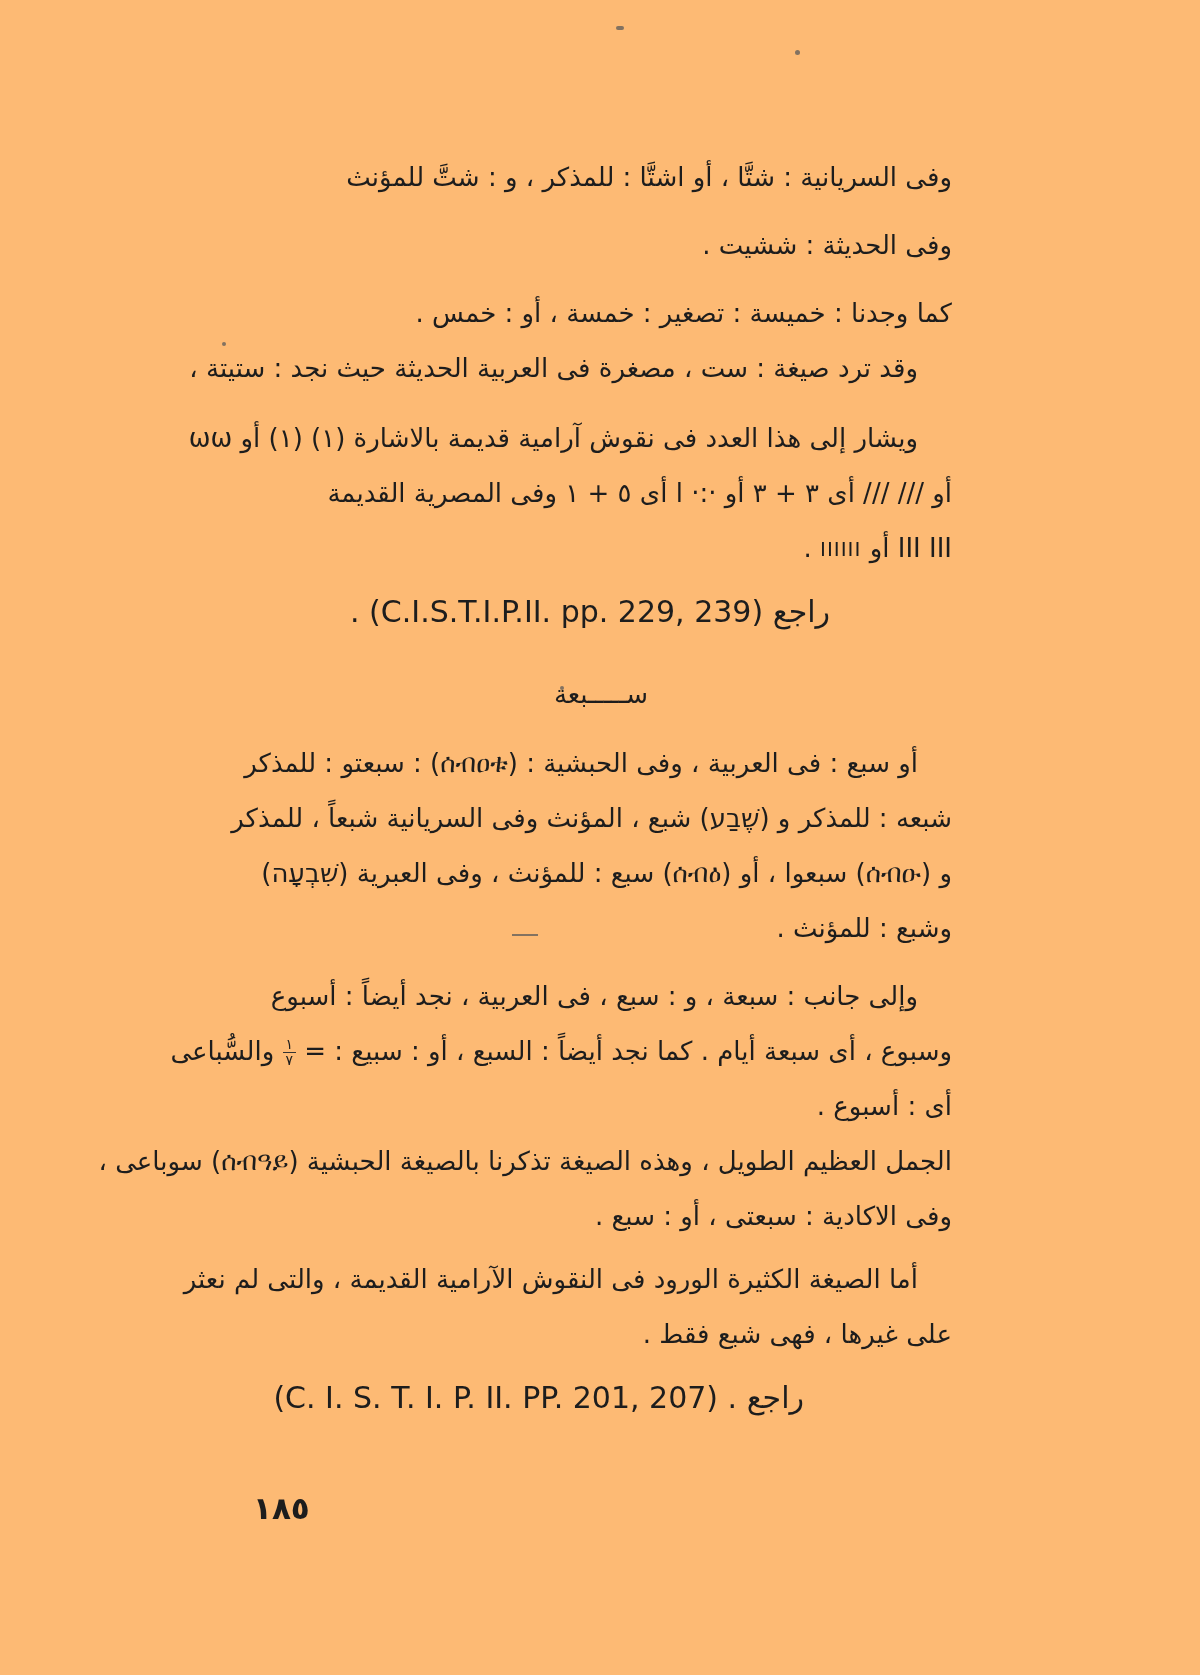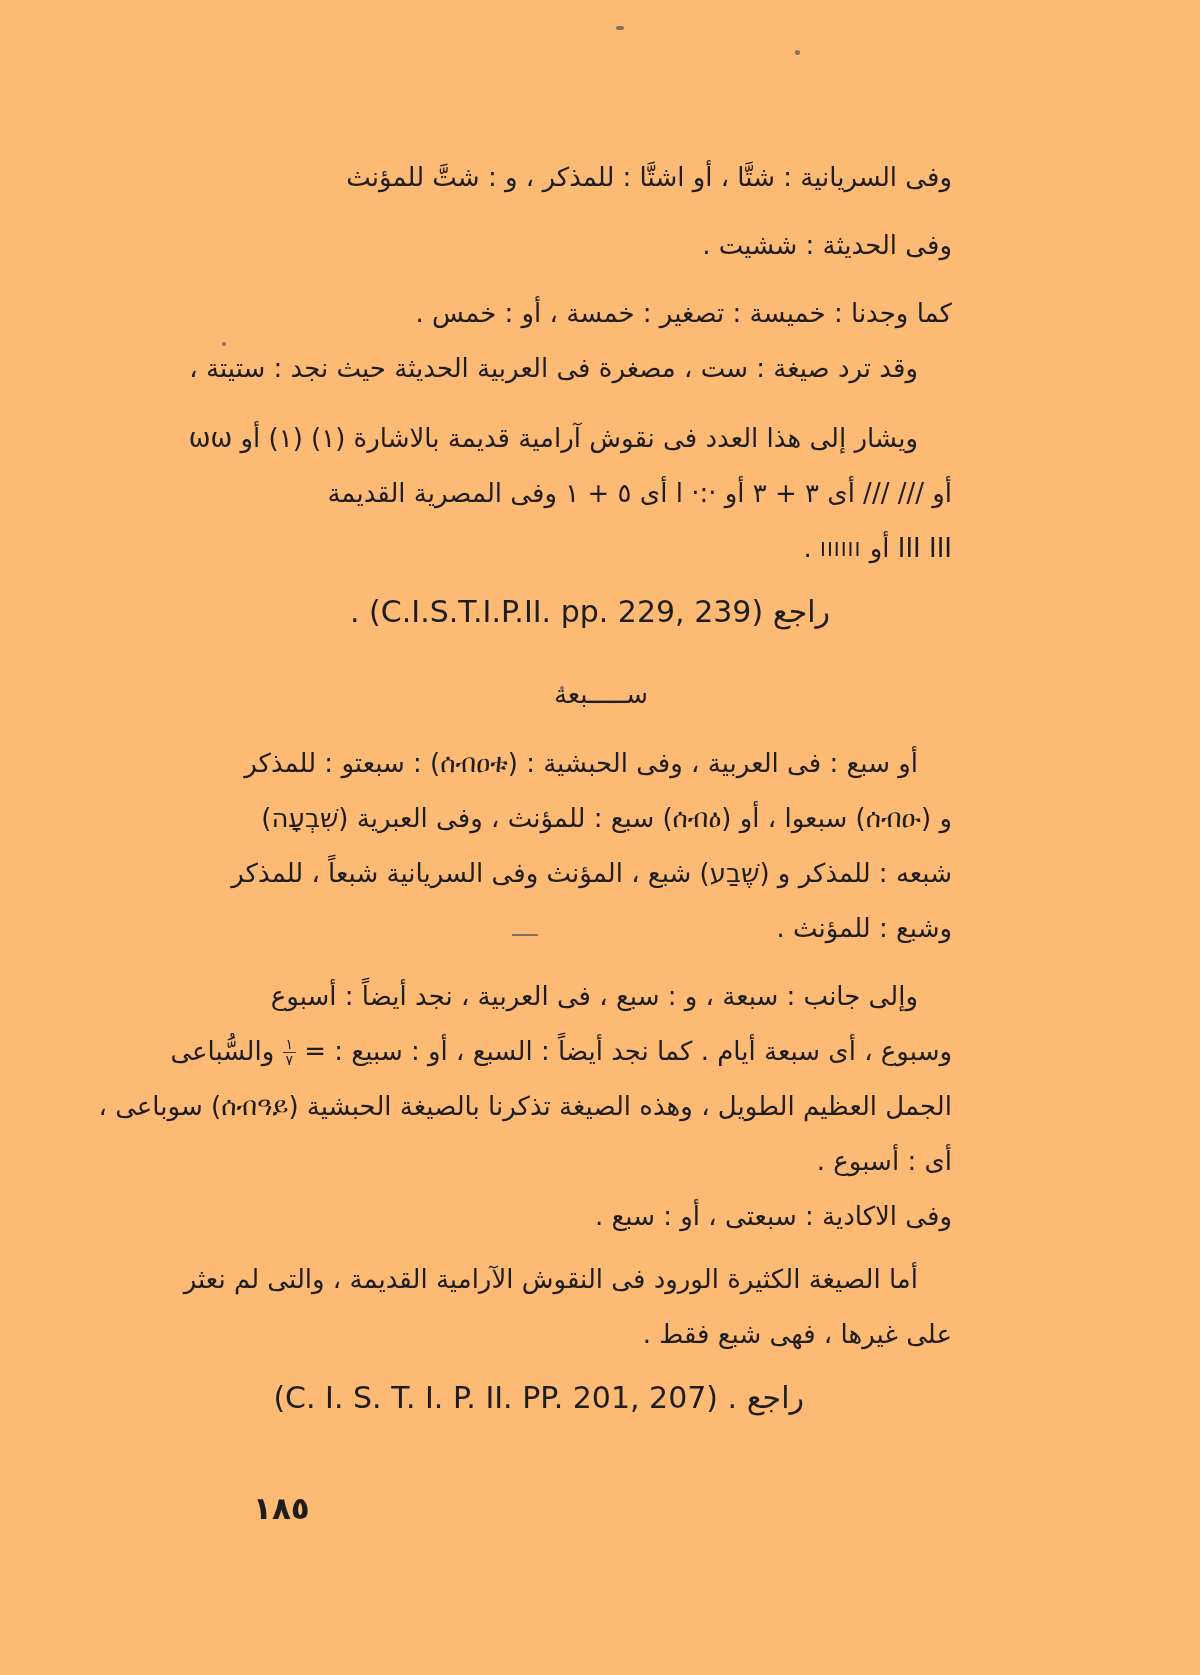--- a/index.html
+++ b/index.html
@@ -99,37 +99,37 @@
     <div class="para m8">
       <div class="ln ref off1">راجع (C.I.S.T.I.P.II. pp. 229, 239) .</div>
     </div>
 
     <div class="heading">
       <div class="ln center">ســـــبعة</div>
     </div>
 
     <div class="para">
       <div class="ln ind">أو سبع : فى العربية ، وفى الحبشية : (ሰብዐቱ) : سبعتو : للمذكر</div>
+      <div class="ln">شبعه : للمذكر و (שֶׁבַע) شبع ، المؤنث وفى السريانية شبعاً ، للمذكر</div>
       <div class="ln">و (ሰብዑ) سبعوا ، أو (ሰብዕ) سبع : للمؤنث ، وفى العبرية (שִׁבְעָה)</div>
-      <div class="ln">شبعه : للمذكر و (שֶׁבַע) شبع ، المؤنث وفى السريانية شبعاً ، للمذكر</div>
       <div class="ln">وشبع : للمؤنث .</div>
     </div>
 
     <div class="para">
       <div class="ln ind">وإلى جانب : سبعة ، و : سبع ، فى العربية ، نجد أيضاً : أسبوع</div>
       <div class="ln">
         <span>وسبوع ، أى سبعة أيام . كما نجد أيضاً : السبع ، أو : سبيع : =</span>
         <span class="frac">
           <span class="ftop">١</span>
           <span>٧</span>
         </span>
         <span>والسُّباعى</span>
       </div>
+      <div class="ln">أى : أسبوع .</div>
       <div class="ln">الجمل العظيم الطويل ، وهذه الصيغة تذكرنا بالصيغة الحبشية (ሰብዓይ) سوباعى ،</div>
-      <div class="ln">أى : أسبوع .</div>
     </div>
 
     <div class="para m0">
       <div class="ln">وفى الاكادية : سبعتى ، أو : سبع .</div>
     </div>
 
     <div class="para m8">
       <div class="ln ind">أما الصيغة الكثيرة الورود فى النقوش الآرامية القديمة ، والتى لم نعثر</div>
       <div class="ln">على غيرها ، فهى شبع فقط .</div>
     </div>

